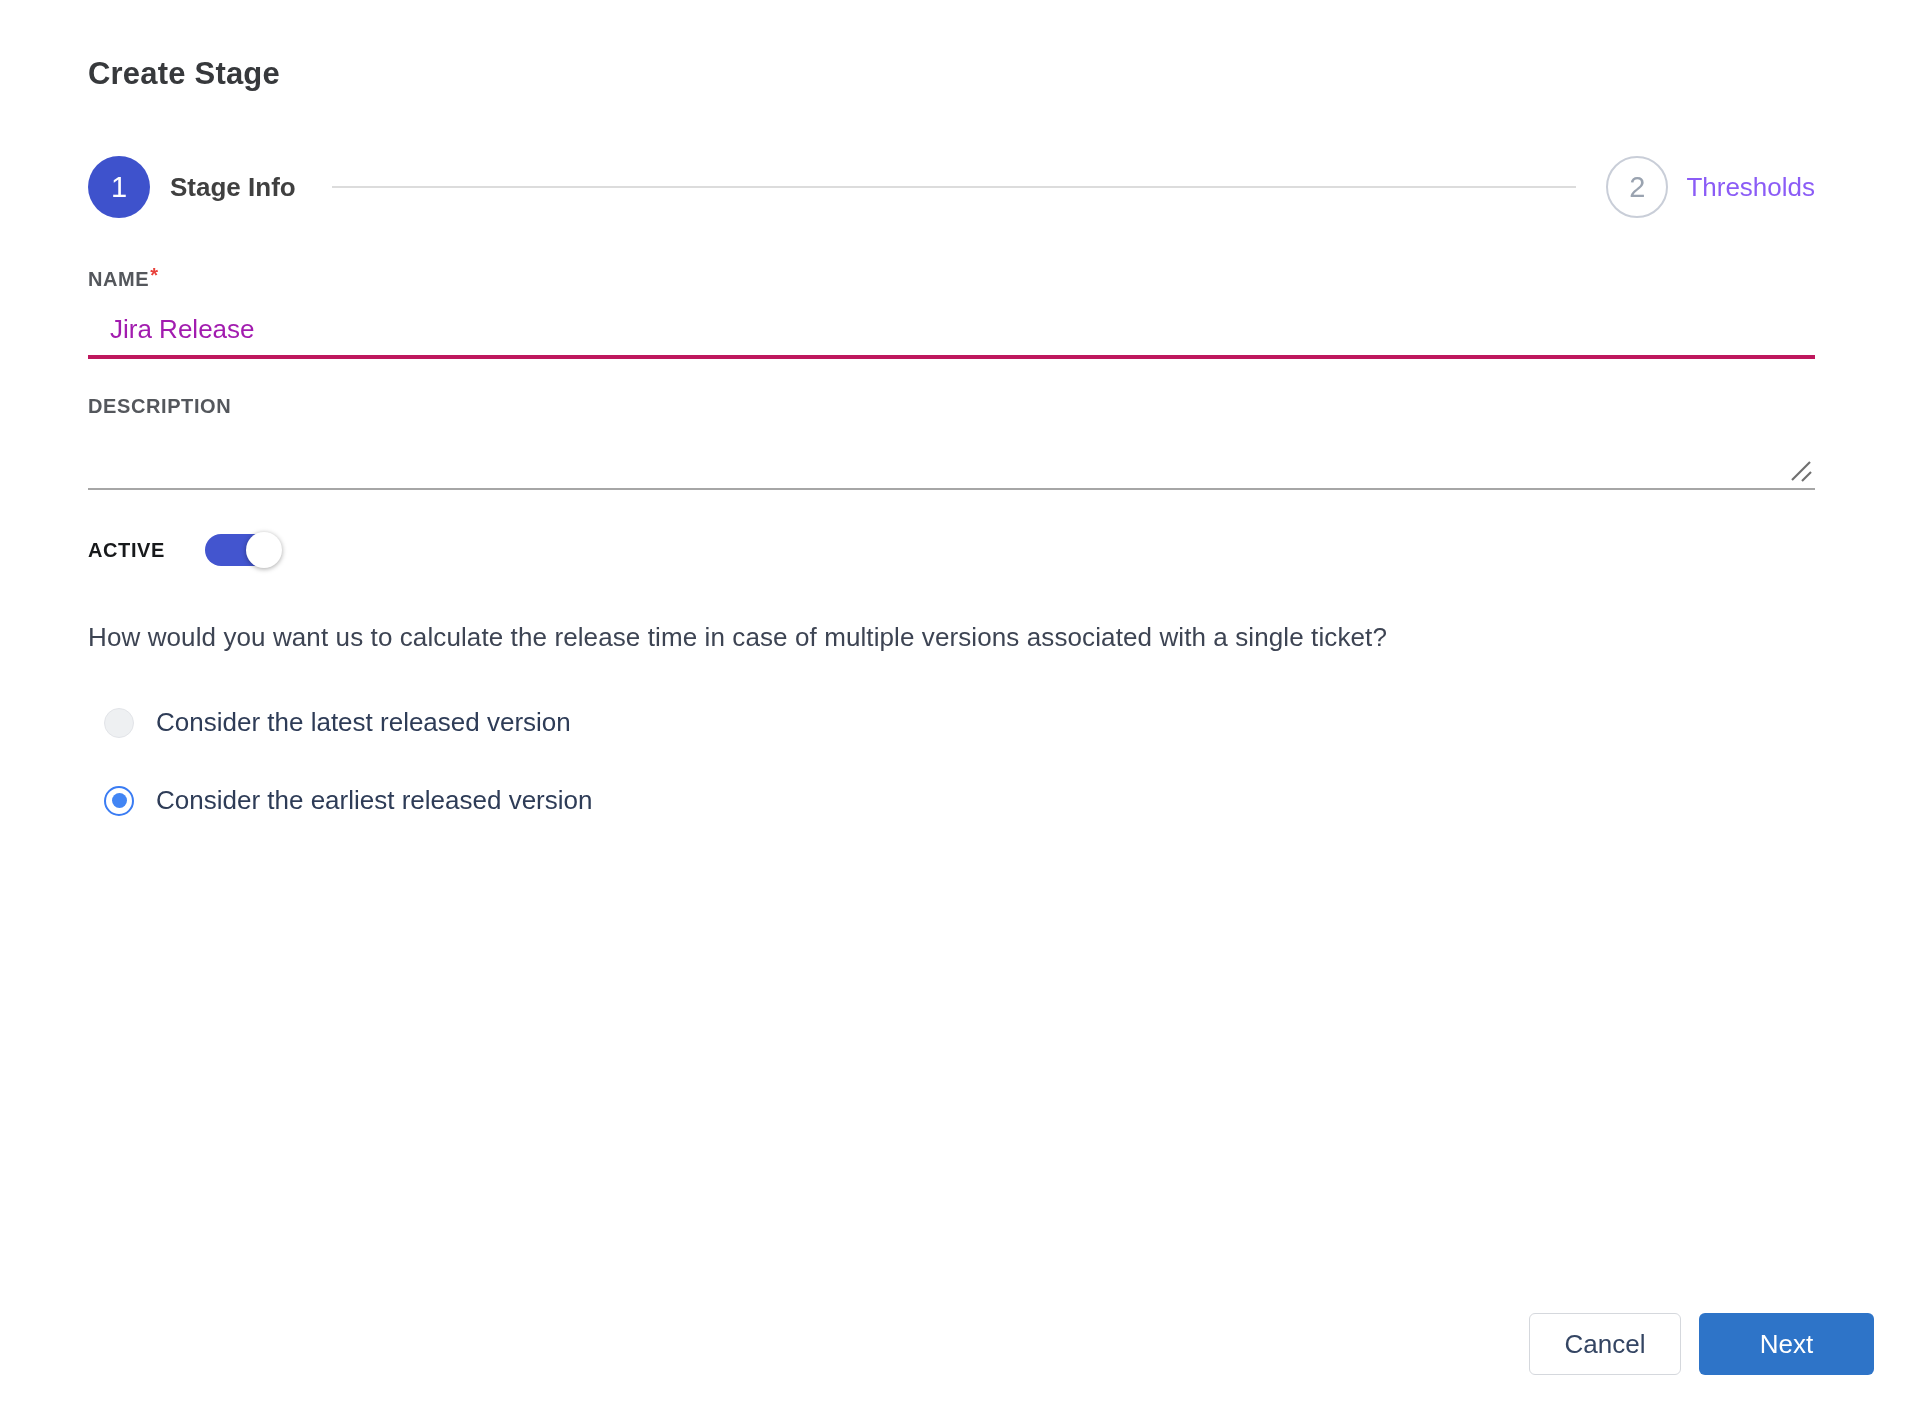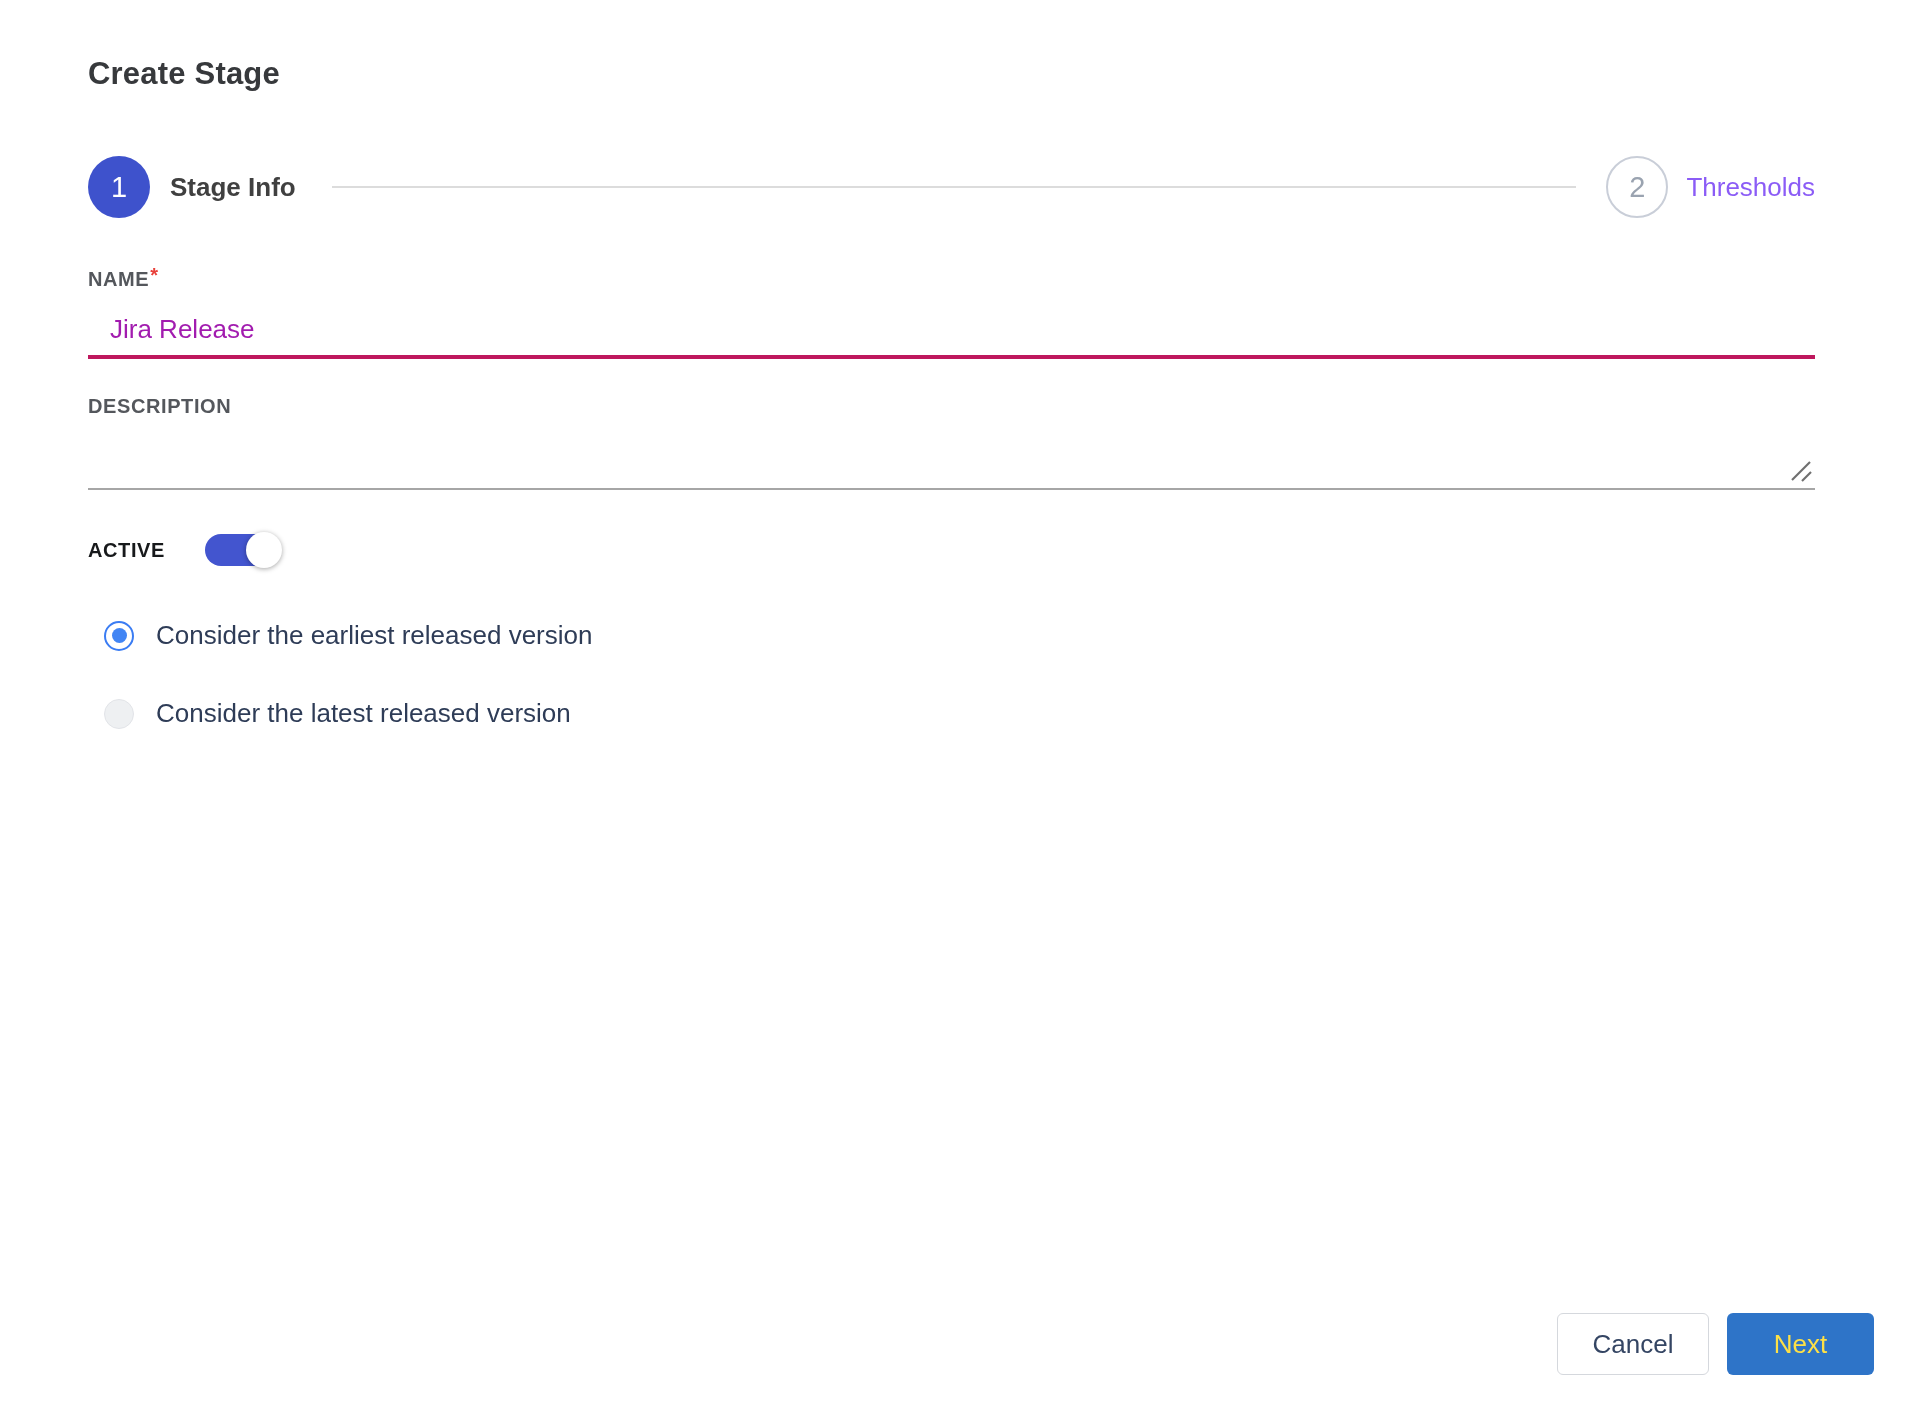--- a/index.html
+++ b/index.html
@@ -218,25 +218,25 @@
     display: flex; align-items: center; justify-content: center;
     cursor: pointer;
   }
   .btn-cancel {
     width: 152px;
     background: #ffffff;
     border: 1.5px solid #d5d8dd;
     color: #344563;
   }
   .btn-next {
-    width: 147px;
+    width: 175px;
     margin-left: 18px;
     background: #2e74c8;
     border: none;
-    color: #fde047;
+    color: #ffffff;
   }
 </style>
 </head>
 <body>
 
 <div class="container">
 
   <h1 class="page-title">Create Stage</h1>
 
   <div class="stepper">
@@ -265,32 +265,33 @@
     </svg>
   </div>
 
   <div class="active-row">
     <span class="active-label">ACTIVE</span>
     <div class="toggle">
       <div class="toggle-knob"></div>
     </div>
   </div>
 
+  <p class="question">How would you want us to calculate the release time in case of multiple versions associated with a single ticket?</p>
 
   <div class="options">
+    <div class="option-row">
+      <div class="radio unselected"></div>
+      <span class="option-label">Consider the latest released version</span>
+    </div>
     <div class="option-row">
       <div class="radio selected">
         <div class="radio-dot"></div>
       </div>
       <span class="option-label">Consider the earliest released version</span>
     </div>
-    <div class="option-row">
-      <div class="radio unselected"></div>
-      <span class="option-label">Consider the latest released version</span>
-    </div>
   </div>
 
 </div>
 
 <div class="footer">
   <button class="btn btn-cancel">Cancel</button>
   <button class="btn btn-next">Next</button>
 </div>
 
 </body></html>

